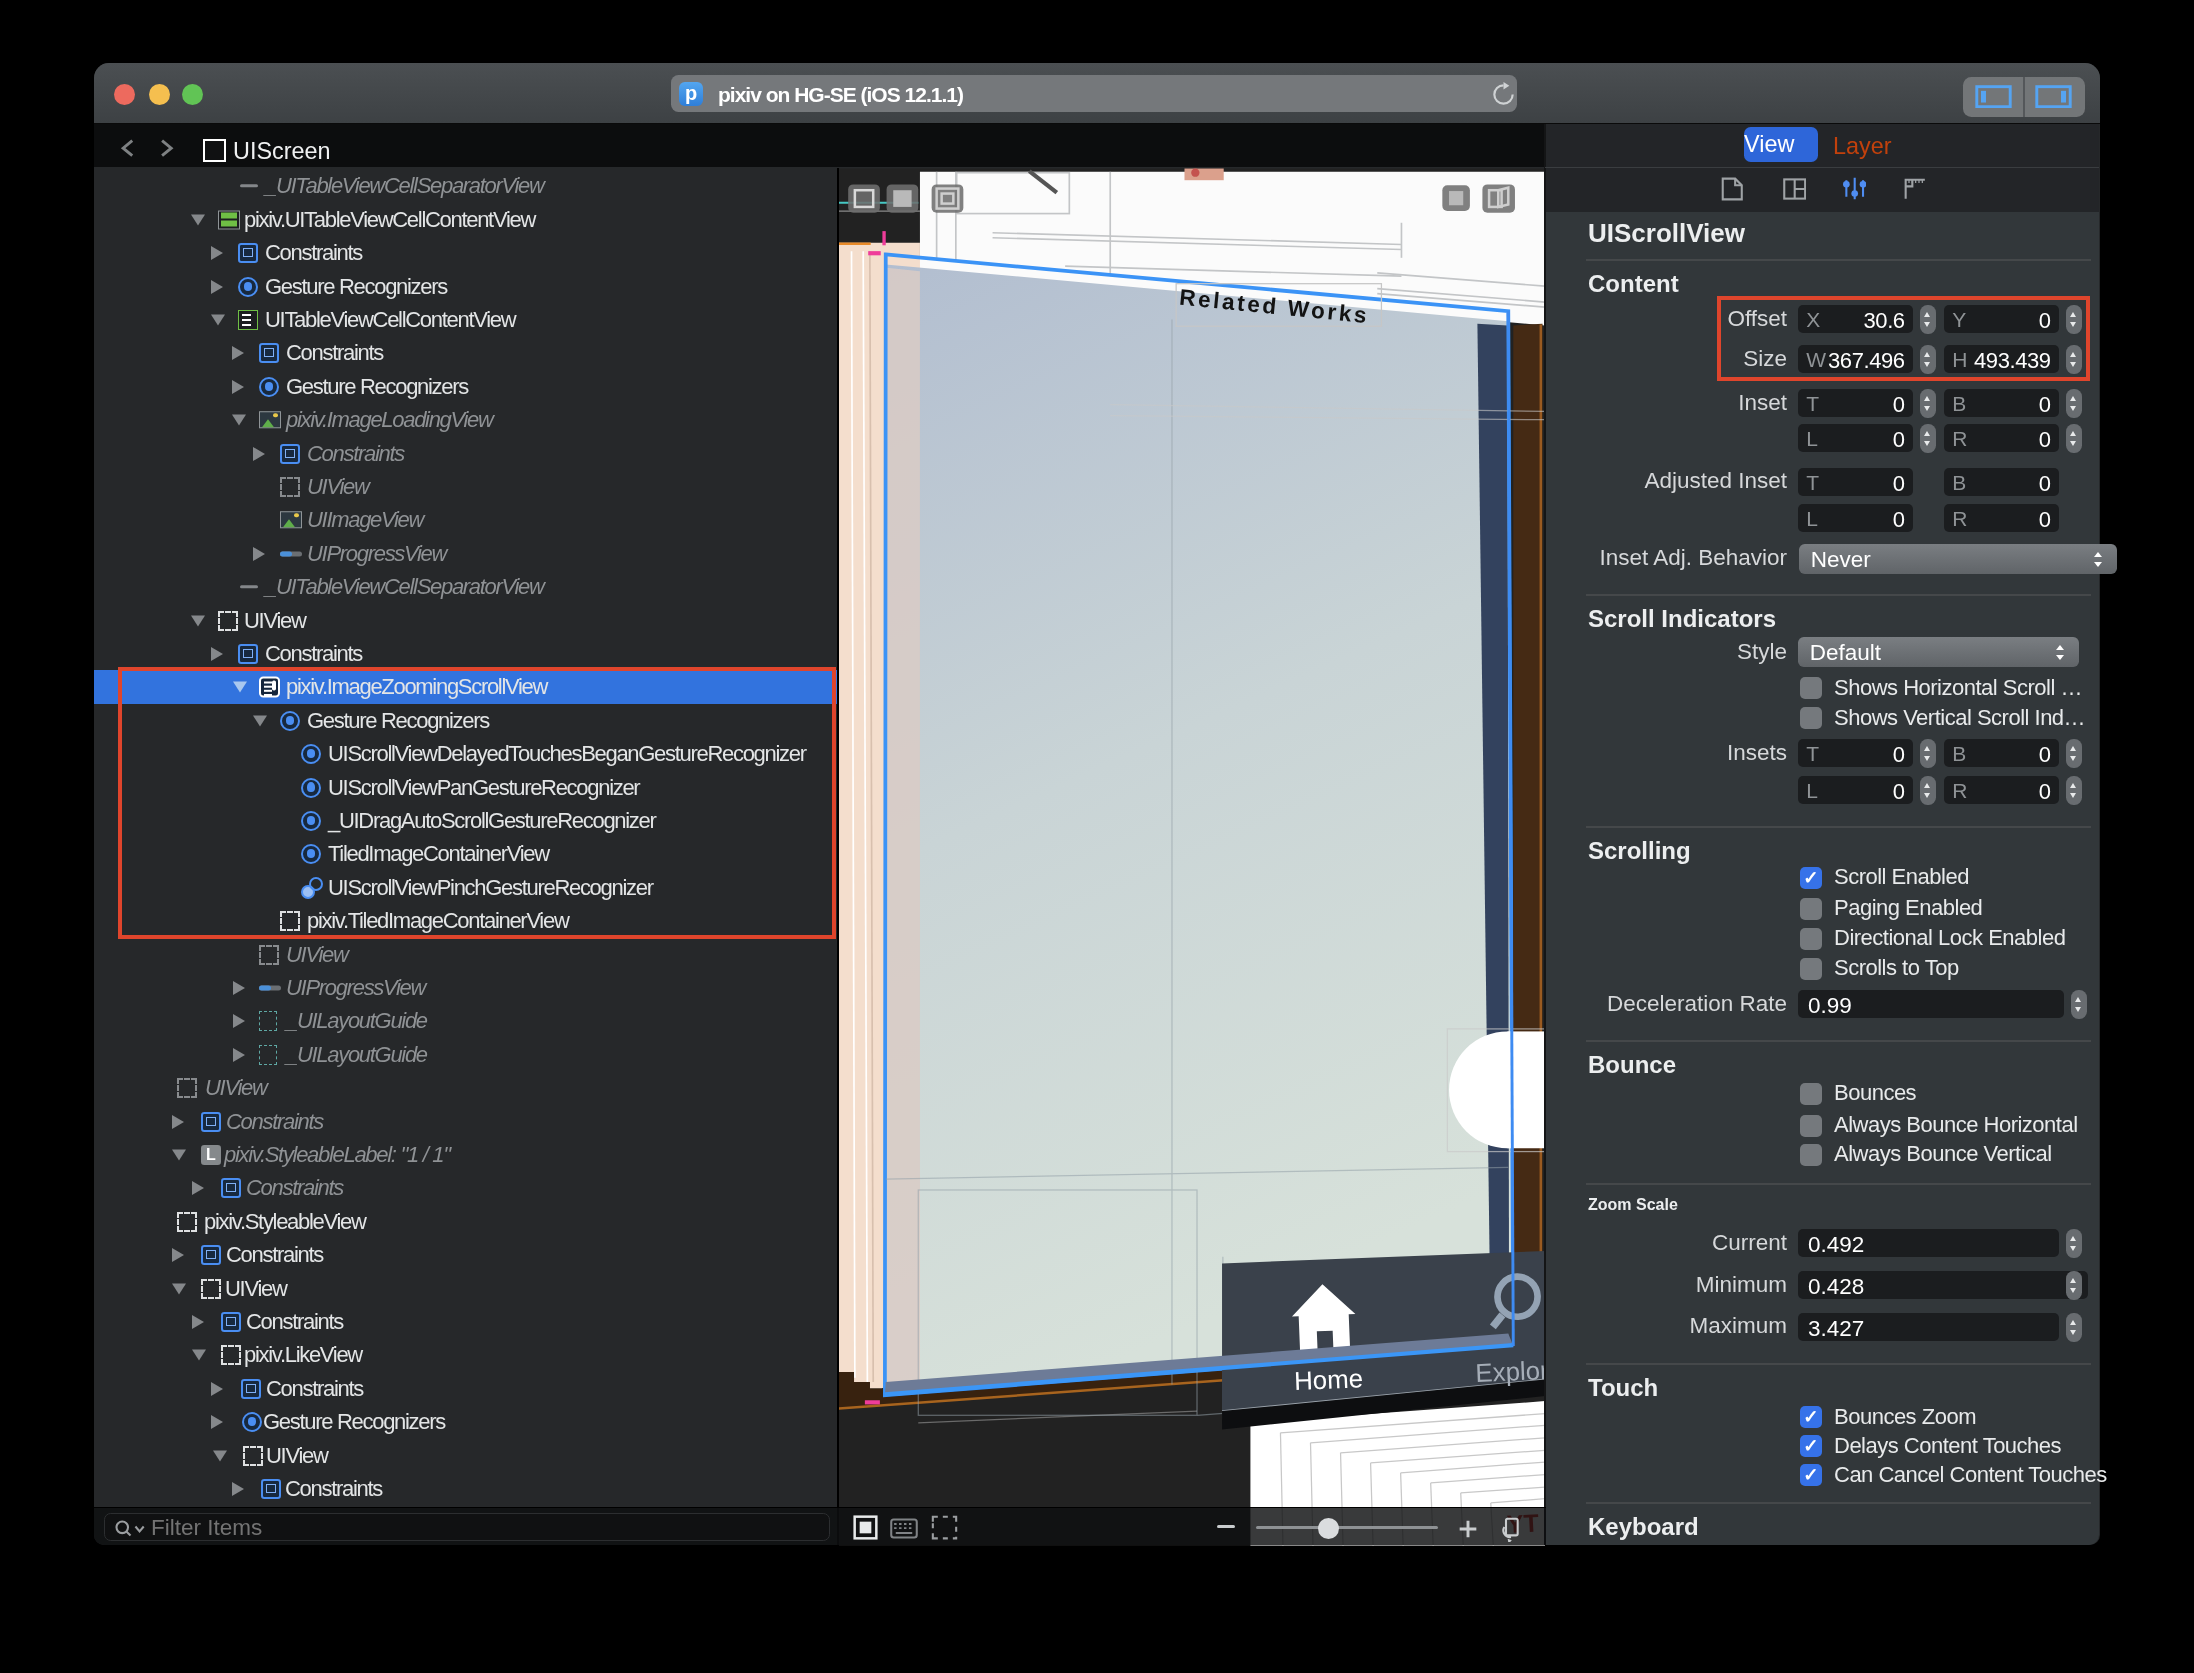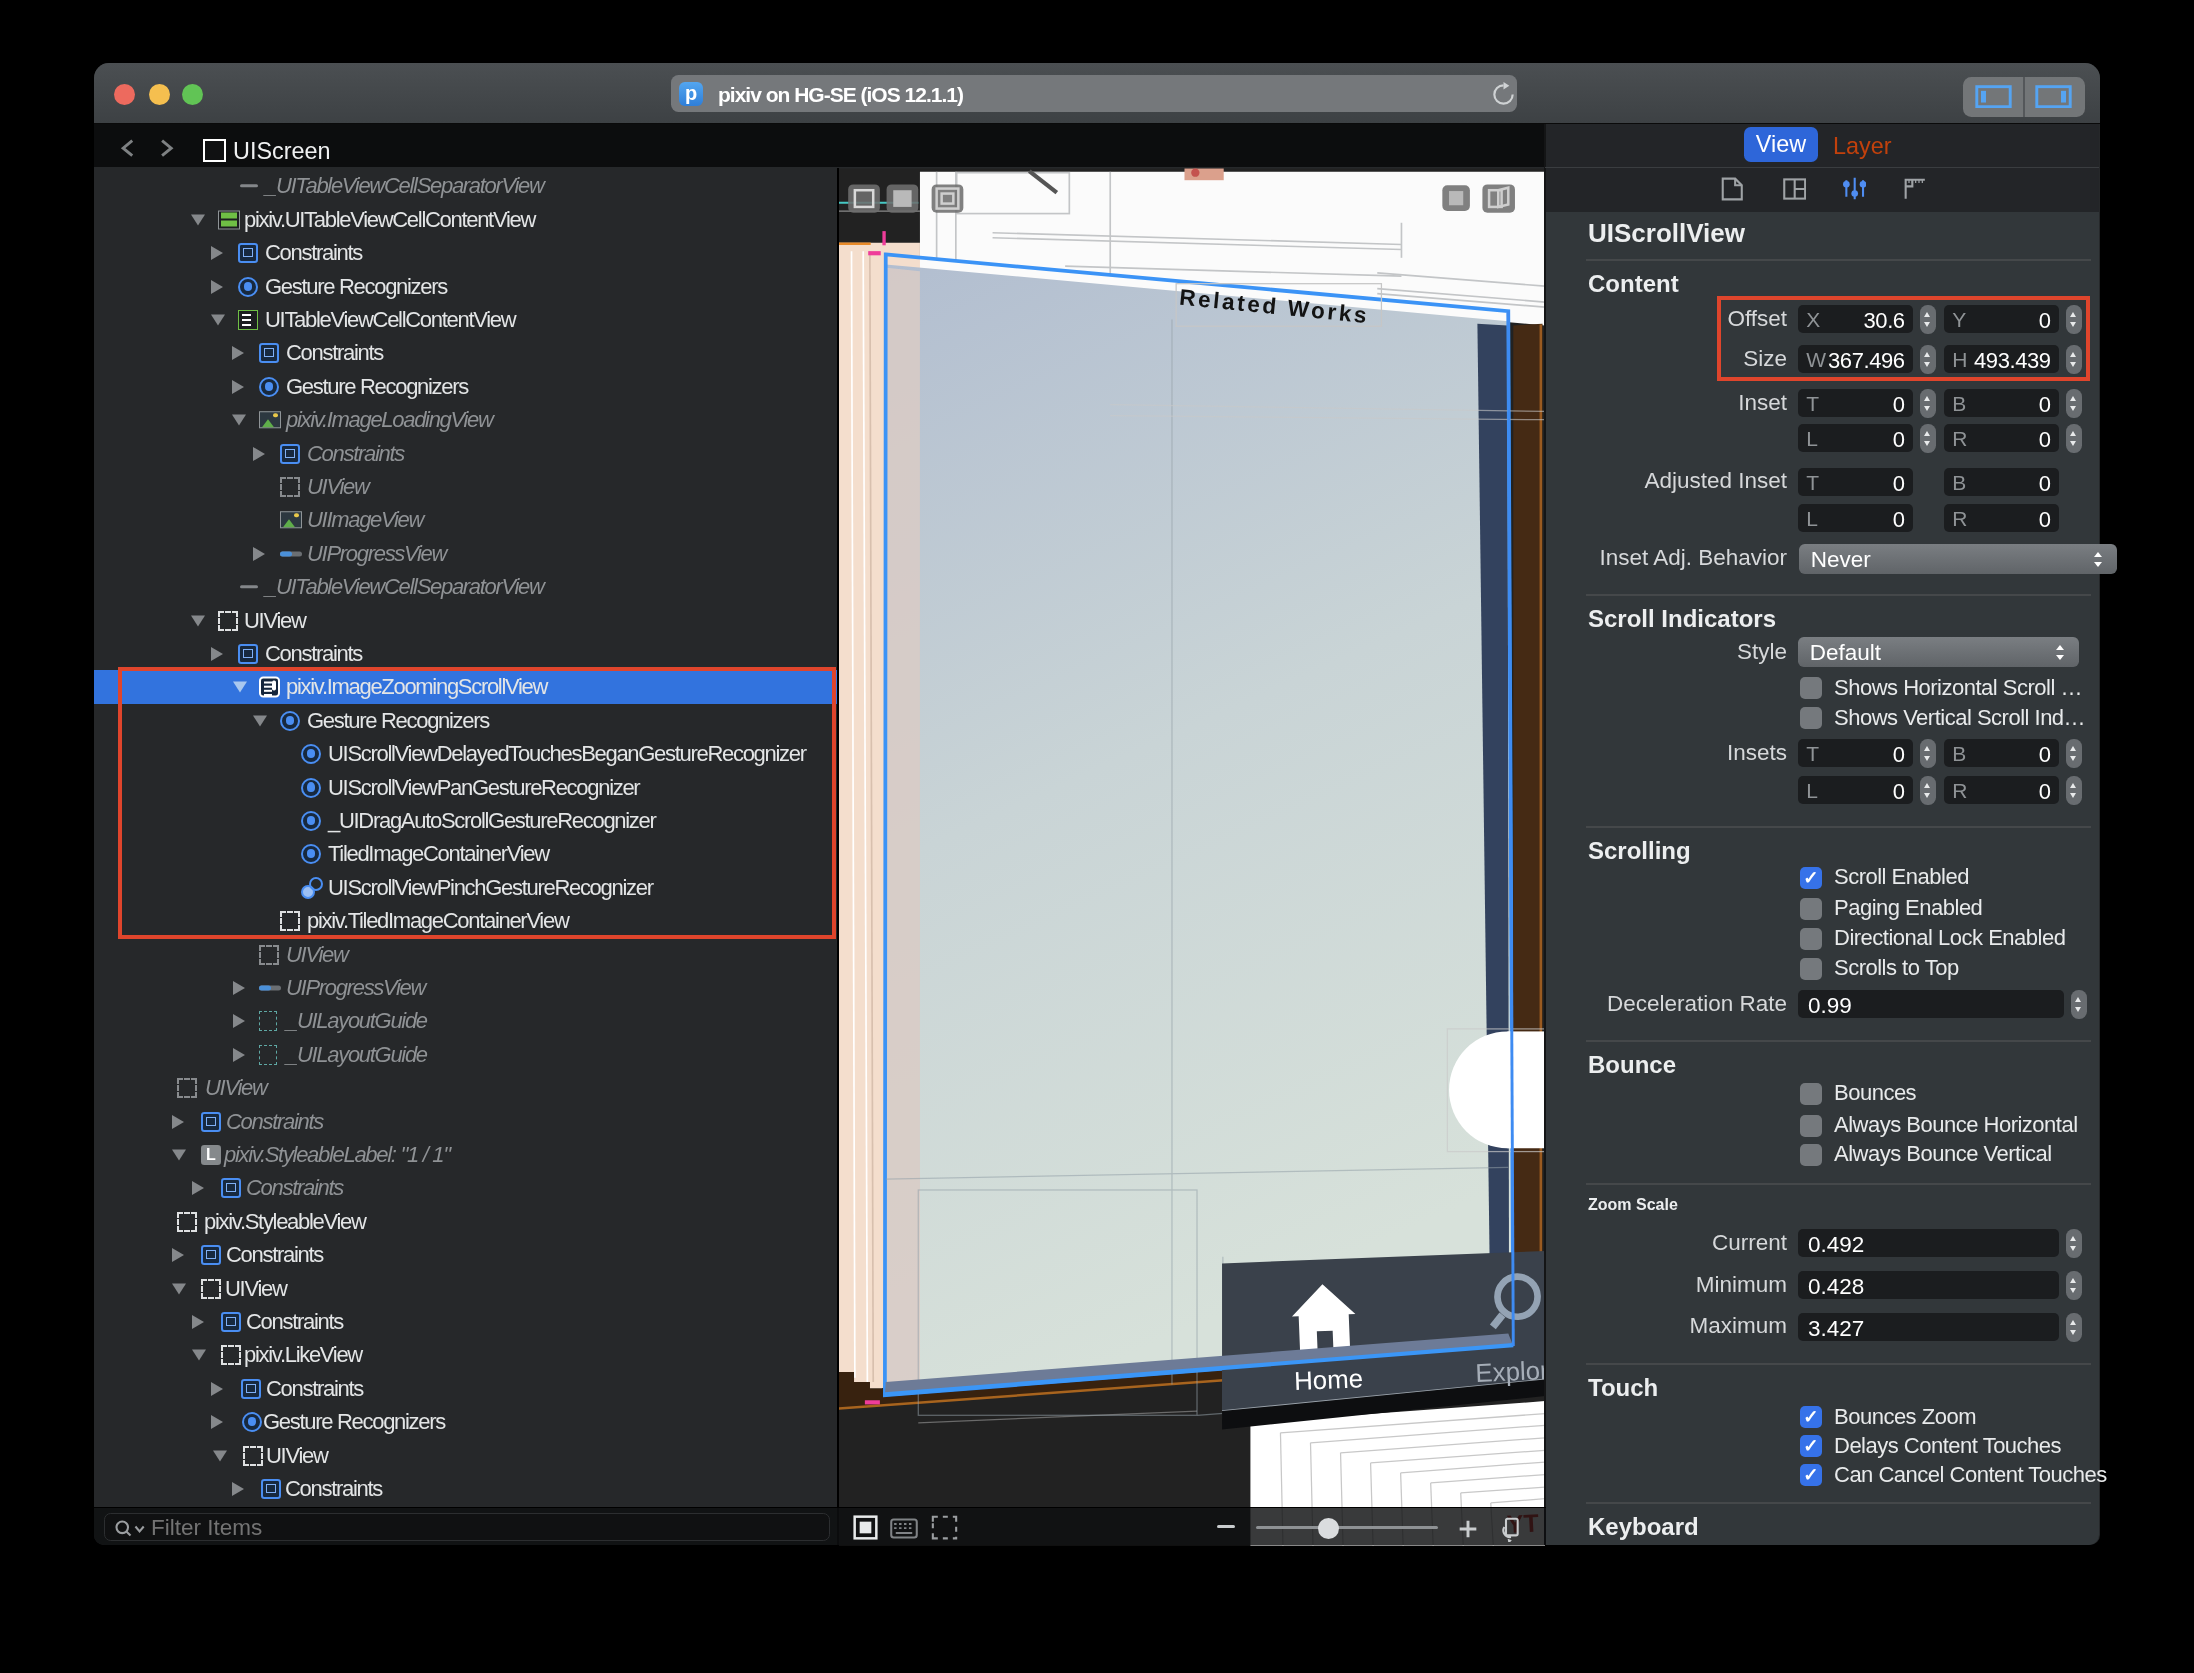--- a/index.html
+++ b/index.html
@@ -408,21 +408,21 @@
 <rect x="1728" y="221" width="33" height="31" rx="6" fill="#6e6e6e" opacity="0.88"></rect>
 <rect x="1736" y="228" width="17" height="17" fill="#b9b9b9"></rect>
 <rect x="1776" y="220" width="39" height="34" rx="6" fill="#6e6e6e" opacity="0.88"></rect>
 <rect x="1784" y="227" width="15" height="20" stroke="#cfcfcf" stroke-width="3" fill="none"></rect>
 <path d="M1795 227 L1807 224 L1807 244 L1795 247 Z" stroke="#cfcfcf" stroke-width="3" fill="none"></path>
 </svg>
 
 <div id="inspanel" class="a"></div>
 <div id="instop" class="a"></div>
 <div id="insborder" class="a"></div>
-<div class="a" style="left:1744px;top:127px;width:74px;height:35px;background:#2e66d9;border-radius:6.7px;color:#fff;font-size:23.4px;text-align:center;line-height:35px">View</div>
+<div class="a" style="left:1744px;top:127px;width:74px;height:35px;background:#2e66d9;border-radius:6.7px;color:#fff;font-size:23.4px;line-height:35px">View</div>
 <div class="a" style="left:1833px;top:133px;color:#c2410c;font-size:23.4px">Layer</div>
 <div class="a" style="left:1545px;top:167px;width:554px;height:0.8px;background:#3a3d40"></div>
 <svg class="a" style="left:1721px;top:177px" width="22.5" height="24" viewBox="0 0 27 29">
     <path d="M2 2 H17 L25 10 V27 H2 Z" fill="none" stroke="#9fa3a6" stroke-width="2.5"></path>
     <path d="M17 2 V10 H25" fill="none" stroke="#9fa3a6" stroke-width="2.5"></path>
   </svg>
 <svg class="a" style="left:1783px;top:178px" width="23.4" height="22" viewBox="0 0 28 26">
     <rect x="1.5" y="1.5" width="25" height="23" fill="none" stroke="#9fa3a6" stroke-width="2.5"></rect>
     <path d="M14 1.5 V24.5 M14 13 H26.5" stroke="#9fa3a6" stroke-width="2.5"></path>
   </svg>
@@ -562,21 +562,21 @@
 <div class="a cb" style="left:1800px;top:1144px"></div>
 <div class="a cbt" style="left:1834px;top:1141px">Always Bounce Vertical</div>
 <div class="a dv" style="top:1183px"></div>
 <div class="a hdr" style="left:1588px;top:1196px;font-size:16px">Zoom Scale</div>
 <div class="a lab" style="top:1230px">Current</div>
 <div class="a fld" style="left:1798px;top:1229px;width:261px">
     <s class="vl">0.492</s>
   </div>
 <div class="a st" style="left:2066px;top:1229px"></div>
 <div class="a lab" style="top:1272px">Minimum</div>
-<div class="a fld" style="left:1798px;top:1271px;width:261px">
+<div class="a fld" style="left:1798px;top:1271px;width:290px">
     <s class="vl">0.428</s>
   </div>
 <div class="a st" style="left:2066px;top:1271px"></div>
 <div class="a lab" style="top:1313px">Maximum</div>
 <div class="a fld" style="left:1798px;top:1313px;width:261px">
     <s class="vl">3.427</s>
   </div>
 <div class="a st" style="left:2066px;top:1313px"></div>
 <div class="a dv" style="top:1363px"></div>
 <div class="a hdr" style="left:1588px;top:1374px;font-size:24px">Touch</div>

